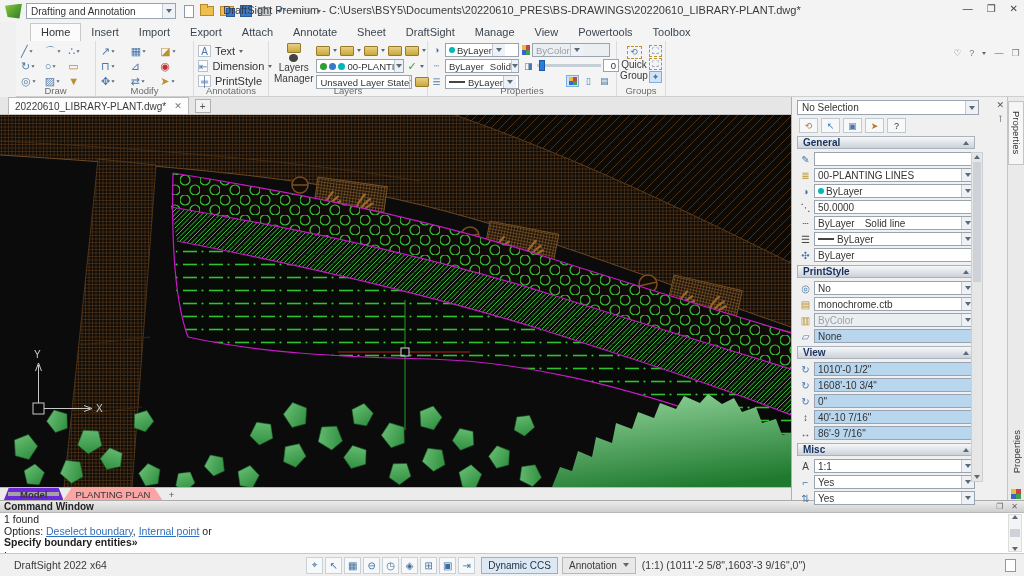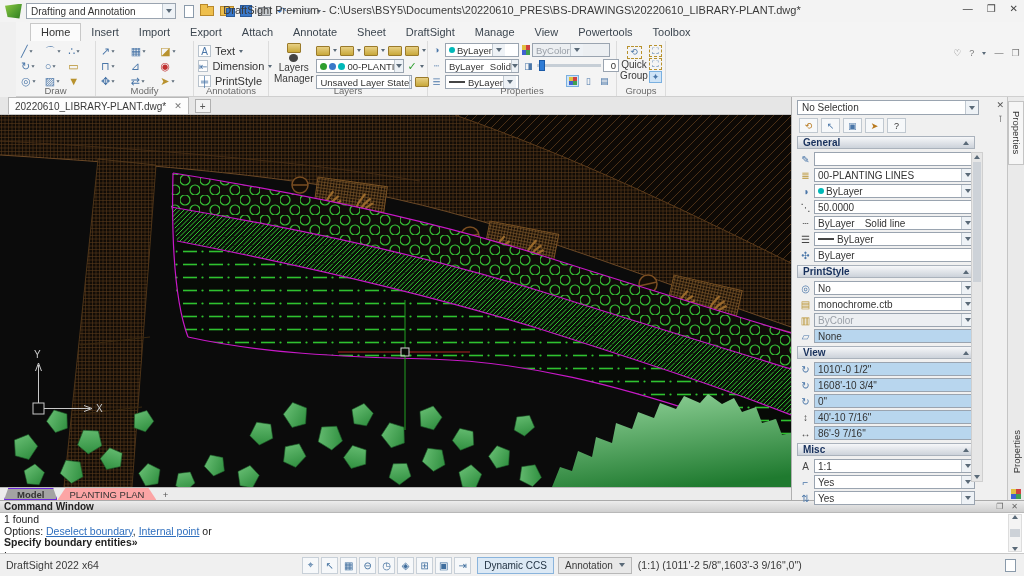--- a/index.html
+++ b/index.html
@@ -59,21 +59,21 @@
   
   #doctabs{top:97px;left:0;width:791px;height:18px;background:#e6e6e6;border-bottom:1px solid #c4c4c4;display:flex;align-items:flex-end}
   .dtab{height:17px;background:#fdfdfd;border:1px solid #b8b8b8;border-bottom:none;display:flex;align-items:center;font-size:10px;padding:0 6px;gap:8px;margin-left:8px;color:#3a3a3a}
   .dtab .x{color:#777;font-size:9px}
   .plusbtn{width:16px;height:14px;border:1px solid #b0b0b0;background:#f2f2f2;font-size:10px;display:flex;align-items:center;justify-content:center;margin-left:6px;color:#555}
   
   #canvas{top:115px;left:0;width:791px;height:372px;background:#0b0b0b}
   
   #sheettabs{top:487px;left:0;width:791px;height:13px;background:#ececec;border-top:1px solid #bbb;display:flex;align-items:stretch;font-size:9.5px;padding-left:4px}
   .stab{padding:0 12px;display:flex;align-items:center;clip-path:polygon(8% 0,92% 0,100% 100%,0 100%);background:#fca5a5;color:#333}
-  .stab.active{background:#a3a3a3;font-weight:bold;border:1px solid #6d28d9}
+  .stab.active{background:#a3a3a3;font-weight:bold;border:4px solid #6d28d9}
   .stabplus{width:18px;display:flex;align-items:center;justify-content:center;color:#555}
   
   #cmdwin{top:500px;left:0;width:1024px;height:53px;background:#fff;border-top:1px solid #aaa}
   #cmdhdr{height:12px;background:linear-gradient(#ececec,#cfcfcf);border-bottom:1px solid #b8b8b8;font-size:10px;font-weight:bold;color:#222;padding-left:4px;display:flex;align-items:center}
   .cmdctl{margin-left:auto;display:flex;gap:8px;padding-right:6px;font-weight:normal;font-size:8px;color:#666}
   #cmdbody{font-size:10.5px;line-height:11.5px;padding:1px 4px;color:#222}
   .cmdlink{color:#2f6fbe;text-decoration:underline}
   .cmdbold{font-weight:bold}
   #cmdscroll{position:absolute;right:2px;top:514px;width:14px;height:38px;display:flex;flex-direction:column;align-items:center;justify-content:space-between;background:#f4f4f4;border:1px solid #ddd}
   #cmdscroll .thumb{width:10px;height:8px;background:#cdd2d8}
@@ -560,21 +560,21 @@
       <div>:</div>
     </div>
   </div>
   <div id="cmdscroll" class="abs">
     <i class="tri up"></i>
     <span class="thumb"></span>
     <i class="tri"></i>
   </div>
 
   <div id="statusbar" class="abs">
-    <span style="margin-left:6px">DraftSight 2022 x64</span>
+    <span style="margin-left:14px">DraftSight 2022 x64</span>
     <span style="margin-left:auto"></span>
     <span class="sico">⌖</span>
     <span class="sico">↖</span>
     <span class="sico">▦</span>
     <span class="sico">⊖</span>
     <span class="sico">◷</span>
     <span class="sico">◈</span>
     <span class="sico">⊞</span>
     <span class="sico">▣</span>
     <span class="sico">⇥</span>

